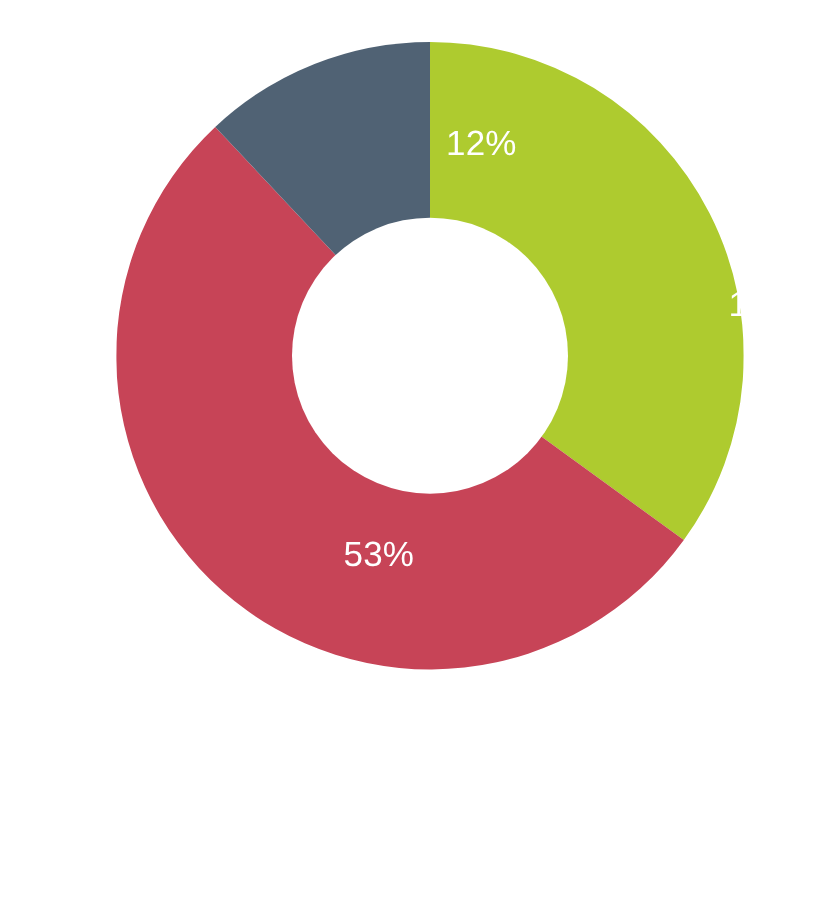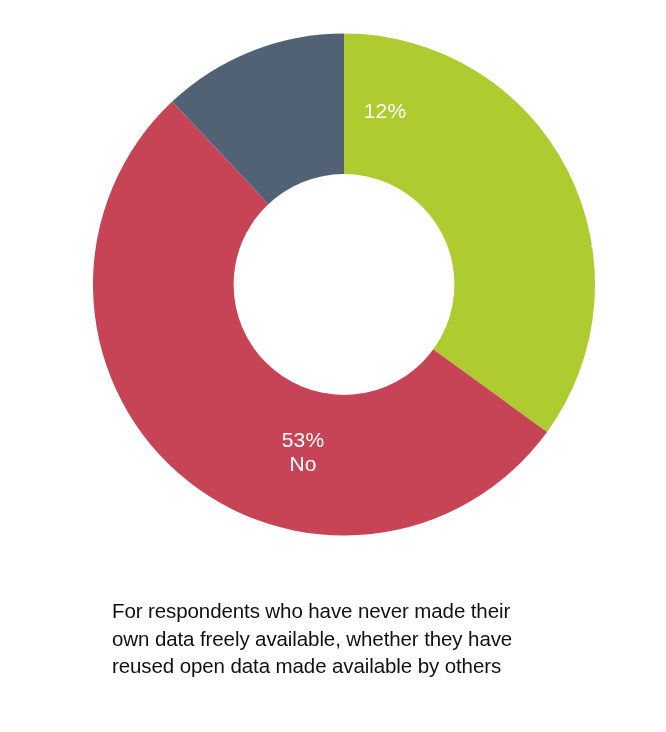--- a/index.html
+++ b/index.html
@@ -32,21 +32,21 @@
   }
   #donut-svg {
     display: block;
     width: 502px;
     height: 505px;
   }
   .slice-label {
     position: absolute;
     color: #ffffff;
     font-family: "Liberation Sans", sans-serif;
-    font-size: 21px;
+    font-size: 28px;
     font-weight: 400;
     line-height: 1.16;
     text-align: center;
     white-space: nowrap;
     letter-spacing: 0.1px;
     pointer-events: none;
   }
   .slice-label .slice-pct {
     display: block;
   }
@@ -99,27 +99,21 @@
       </g>
       <circle id="donut-hole" cx="251" cy="252.5" r="110.4" fill="#ffffff"></circle>
     </svg>
 
     <div class="slice-label" id="label-yes">
       <span class="slice-pct">10%</span>
     </div>
 
     <div class="slice-label" id="label-no">
       <span class="slice-pct">53%</span>
-      <span class="slice-name">No</span>
     </div>
 
     <div class="slice-label" id="label-unsure">
       <span class="slice-pct">12%</span>
     </div>
   </div>
 
-  <div id="chart-caption">
-    <span class="caption-line">For respondents who have never made their</span>
-    <span class="caption-line">own data freely available, whether they have</span>
-    <span class="caption-line">reused open data made available by others</span>
-  </div>
 
 </div>
 
 </body></html>

